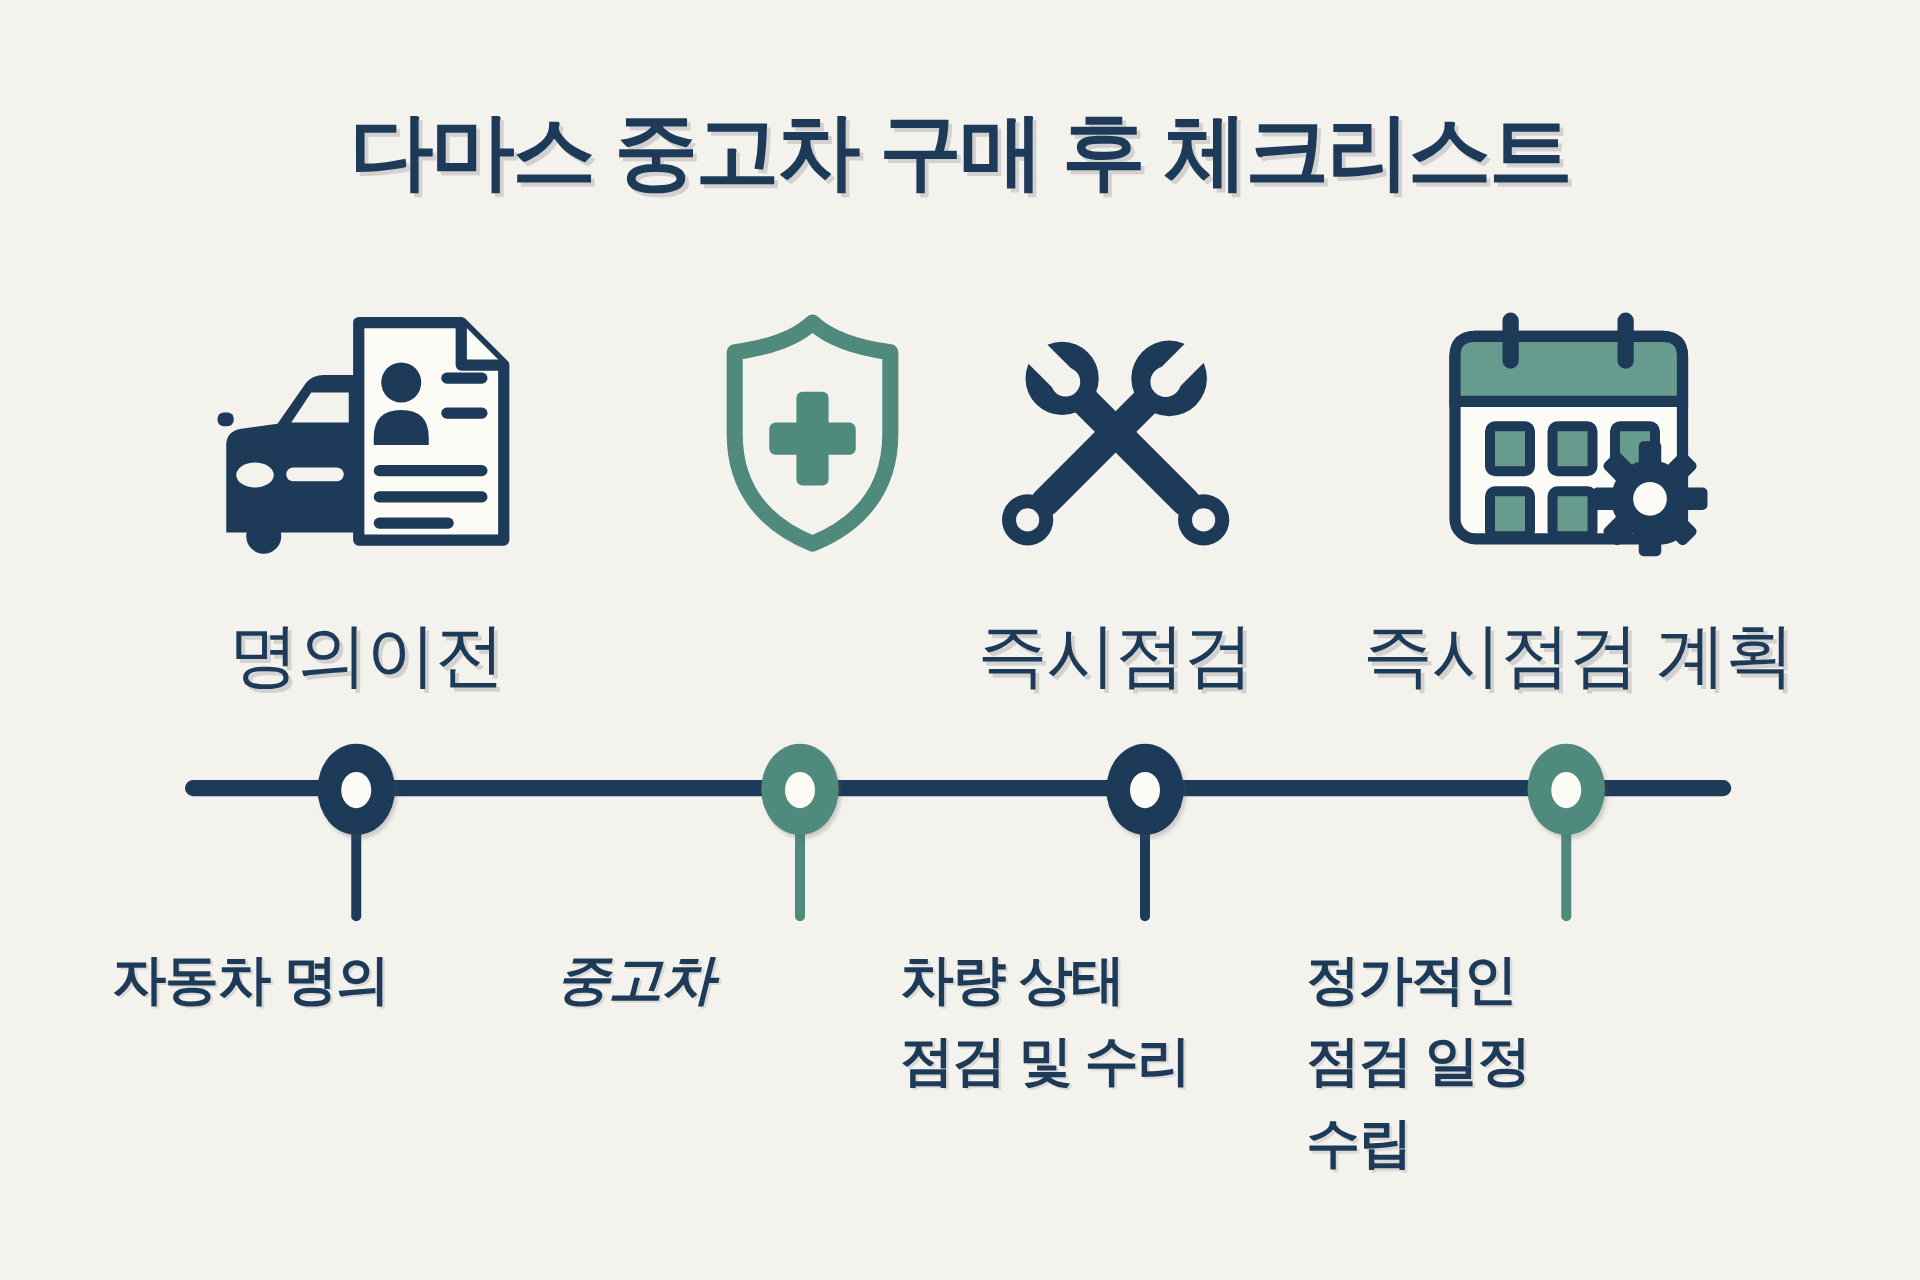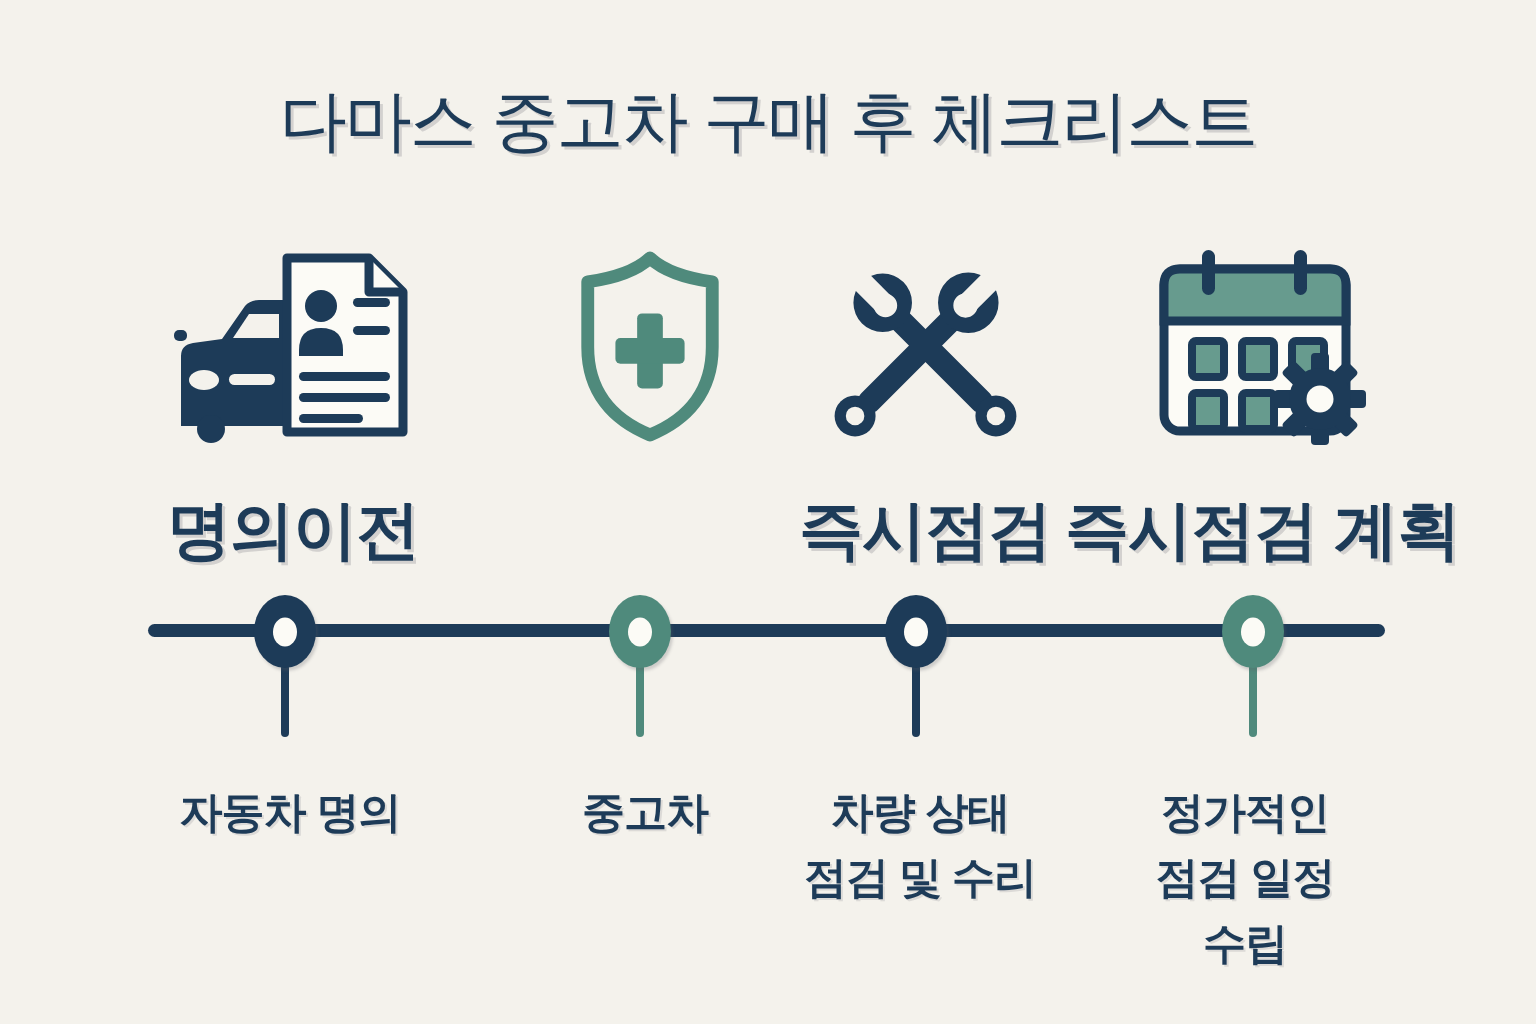--- a/index.html
+++ b/index.html
@@ -10,31 +10,31 @@
     --paper:#fcfbf6;
   }
   *{margin:0;padding:0;box-sizing:border-box;}
   body{background:#d8d6d0;font-family:"Liberation Sans",sans-serif;}
   .canvas{
     position:relative;width:1536px;height:1024px;margin:0 auto;
     background:var(--bg);overflow:hidden;color:var(--navy);
   }
   .title{
     position:absolute;top:76px;left:0;width:100%;text-align:center;
-    font-size:67px;font-weight:400;letter-spacing:-2px;color:var(--navy);
+    font-size:67px;font-weight:700;letter-spacing:-2px;color:var(--navy);
     text-shadow:3px 3px 0 rgba(110,112,120,.25);white-space:nowrap;
   }
   .col{position:absolute;top:238px;text-align:center;}
   .col-1{left:123px;width:340px;}
   .col-2{left:480px;width:340px;}
-  .col-3{left:755px;width:340px;}
+  .col-3{left:722px;width:340px;}
   .col-4{left:1055px;width:415px;}
   .iconbox{height:215px;display:flex;align-items:center;justify-content:center;}
   .step-label{
-    margin-top:34px;font-size:64px;font-weight:700;color:var(--navy);
+    margin-top:34px;font-size:56px;font-weight:400;color:var(--navy);
     white-space:nowrap;letter-spacing:-1px;
     text-shadow:3px 3px 0 rgba(110,112,120,.25);
   }
   .timeline-line{
     position:absolute;left:148px;top:624px;width:1237px;height:13px;
     background:var(--navy);border-radius:7px;
   }
   .node{
     position:absolute;top:595px;width:62px;height:73px;border-radius:50%;
     box-shadow:2px 3px 3px rgba(90,92,100,.25);
@@ -44,26 +44,26 @@
     width:24px;height:29px;border-radius:50%;background:var(--paper);
   }
   .node-1{left:254px;}  .node-2{left:609px;}
   .node-3{left:885px;}  .node-4{left:1222px;}
   .stem{position:absolute;top:664px;width:8px;height:73px;border-radius:4px;}
   .stem-1{left:281px;} .stem-2{left:636px;}
   .stem-3{left:912px;} .stem-4{left:1249px;}
   .navy-fill{background:var(--navy);}
   .teal-fill{background:var(--teal);}
   .desc{
-    position:absolute;top:780px;text-align:center;font-size:43px;font-weight:600;
+    position:absolute;top:752px;font-size:43px;font-weight:600;
     color:var(--navy);line-height:1.52;letter-spacing:-1px;
     text-shadow:2px 2px 0 rgba(110,112,120,.18);
   }
   .desc-1{left:90px;width:400px;}
-  .desc-2{left:445px;width:400px;}
+  .desc-2{left:445px;width:400px;font-style:italic;}
   .desc-3{left:720px;width:400px;}
   .desc-4{left:1045px;width:400px;}
   .desc span{display:block;white-space:nowrap;}
   svg{display:block;}
 </style>
 </head>
 <body>
 
 <div class="canvas">
 

